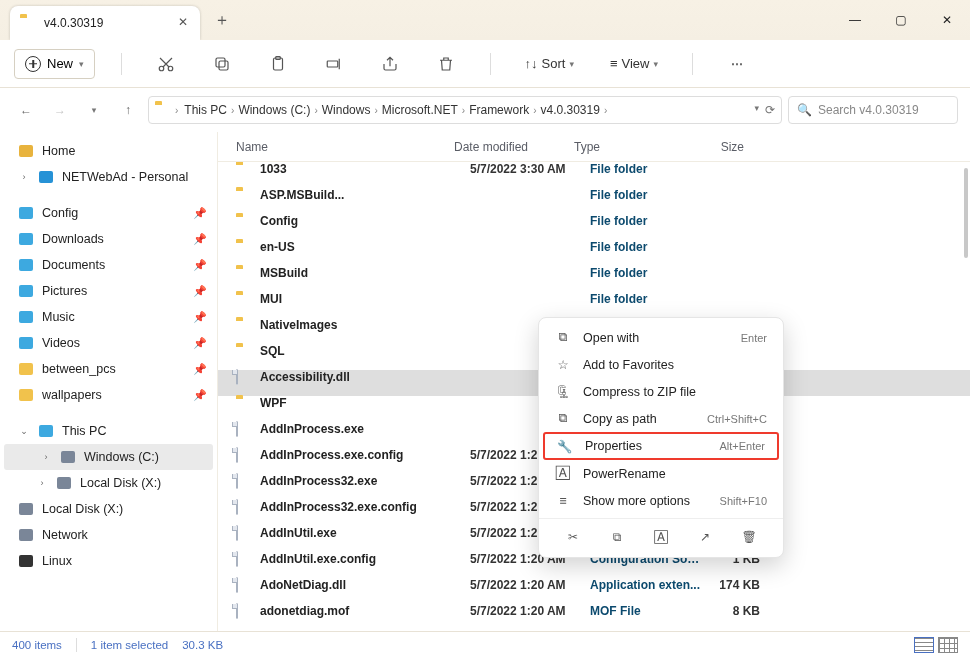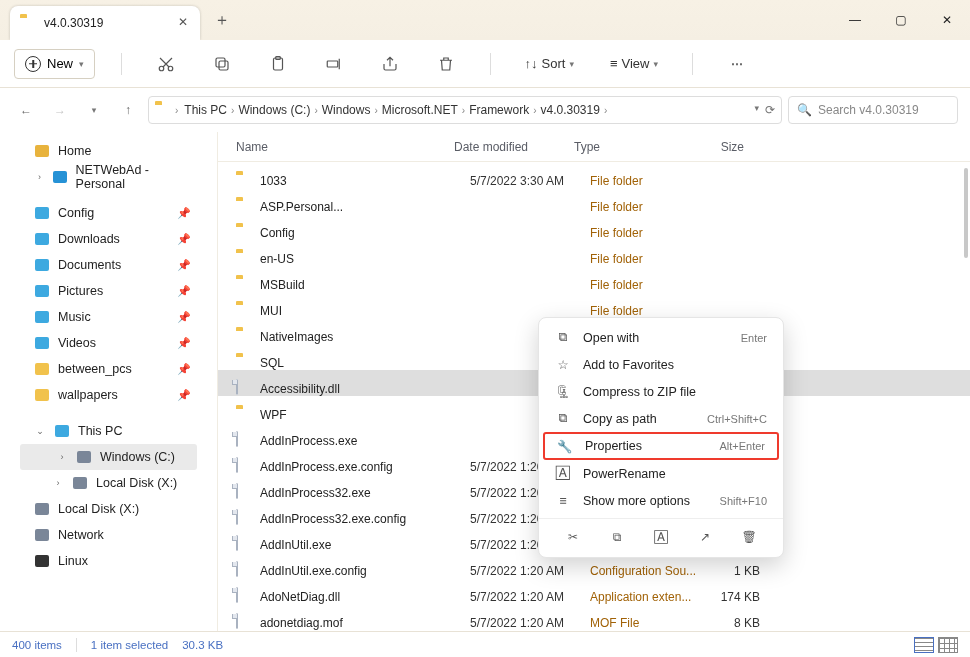--- a/index.html
+++ b/index.html
@@ -33,41 +33,41 @@
 .nav-icon { width: 28px; height: 28px; display: flex; align-items: center; justify-content: center; color: #666; }
 .addrbar { flex: 1; height: 28px; border: 1px solid #ddd; border-radius: 4px; display: flex; align-items: center; padding: 0 6px; gap: 2px; font-size: 12px; color: #333; background: #fff; }
 .addrbar .folder-icon { width: 16px; height: 16px; }
 .crumb { padding: 0 2px; white-space: nowrap; }
 .crumb-sep { color: #888; font-size: 10px; padding: 0 2px; }
 .addr-right { margin-left: auto; display: flex; gap: 6px; color: #777; }
 .searchbox { width: 170px; height: 28px; border: 1px solid #ddd; border-radius: 4px; display: flex; align-items: center; padding: 0 8px; gap: 6px; color: #888; font-size: 12px; background: #fff; }
 
 
 .main { flex: 1; display: flex; background: #fff; overflow: hidden; }
-.sidebar { width: 218px; border-right: 1px solid #f0ece2; padding: 6px 16px; overflow-y: auto; font-size: 12.5px; color: #222; }
+.sidebar { width: 218px; border-right: 1px solid #f0ece2; padding: 6px 0; overflow-y: auto; font-size: 12.5px; color: #222; }
 .side-item { display: flex; align-items: center; height: 26px; padding: 0 10px 0 18px; gap: 8px; }
 .side-item.sel { background: #eaeaea; border-radius: 3px; margin: 0 4px; padding-left: 14px; }
 .side-item .pin { margin-left: auto; color: #9ba4b0; font-size: 11px; }
 .side-sep { height: 10px; }
 .side-chev { width: 12px; font-size: 9px; color: #666; text-align: center; }
 .side-icon { width: 16px; height: 16px; display: flex; align-items: center; justify-content: center; }
 
 .filepane { flex: 1; position: relative; display: flex; flex-direction: column; }
 .cols { display: flex; height: 30px; align-items: center; color: #5a5d66; font-size: 12px; border-bottom: 1px solid #f0ece2; padding-left: 18px; }
 .col-name { width: 218px; }
 .col-date { width: 120px; }
 .col-type { width: 110px; }
 .col-size { width: 60px; text-align: right; }
 .files { flex: 1; overflow: hidden; position: relative; }
-.row { display: flex; align-items: flex-end; height: 26px; padding-left: 18px; font-size: 12px; color: #222; }
+.row { display: flex; align-items: flex-start; height: 26px; padding-left: 18px; font-size: 12px; color: #222; font-weight: bold; }
 .row.sel { background: #dedede; }
 .row .file-icon { width: 16px; height: 16px; margin-right: 8px; flex-shrink: 0; }
 .row .cell-name { width: 210px; white-space: nowrap; overflow: hidden; text-overflow: ellipsis; }
 .row .cell-date { width: 120px; color: #333; }
-.row .cell-type { width: 110px; white-space: nowrap; overflow: hidden; text-overflow: ellipsis; color: #a16207; }
+.row .cell-type { width: 110px; white-space: nowrap; overflow: hidden; text-overflow: ellipsis; color: #0c4a6e; }
 .row .cell-size { width: 60px; text-align: right; color: #333; }
 .scrollbar { position: absolute; right: 2px; top: 6px; width: 4px; height: 90px; background: #c8c8c8; border-radius: 2px; }
 
 
 .ctxmenu { position: absolute; left: 320px; top: 185px; width: 246px; background: #fff; border: 1px solid #e5e5e5; border-radius: 8px; box-shadow: 0 8px 24px rgba(0,0,0,.18); padding: 6px 0; z-index: 10; }
 .ctx-item { display: flex; align-items: center; height: 27px; padding: 0 16px; gap: 12px; font-size: 12.5px; color: #222; }
 .ctx-item .kb { margin-left: auto; font-size: 11px; color: #777; }
 .ctx-item.hl { border: 2px solid #ef3a2d; border-radius: 3px; margin: 0 4px; height: 28px; padding: 0 12px; }
 .ctx-icons { display: flex; justify-content: space-around; padding: 6px 12px 2px; border-top: 1px solid #eee; margin-top: 4px; }
 .ctx-icons .mini { width: 24px; height: 24px; display: flex; align-items: center; justify-content: center; color: #555; }
@@ -313,21 +313,21 @@
       <div class="scrollbar"></div>
     <div class="row">
           <span class="file-icon"><span class="folder"></span></span>
           <span class="cell-name">1033</span>
           <span class="cell-date">5/7/2022 3:30 AM</span>
           <span class="cell-type">File folder</span>
           <span class="cell-size"></span>
         </div>
         <div class="row">
           <span class="file-icon"><span class="folder"></span></span>
-          <span class="cell-name">ASP.Personal...</span>
+          <span class="cell-name">ASP.MSBuild...</span>
           <span class="cell-date"></span>
           <span class="cell-type">File folder</span>
           <span class="cell-size"></span>
         </div>
         <div class="row">
           <span class="file-icon"><span class="folder"></span></span>
           <span class="cell-name">Config</span>
           <span class="cell-date"></span>
           <span class="cell-type">File folder</span>
           <span class="cell-size"></span>

